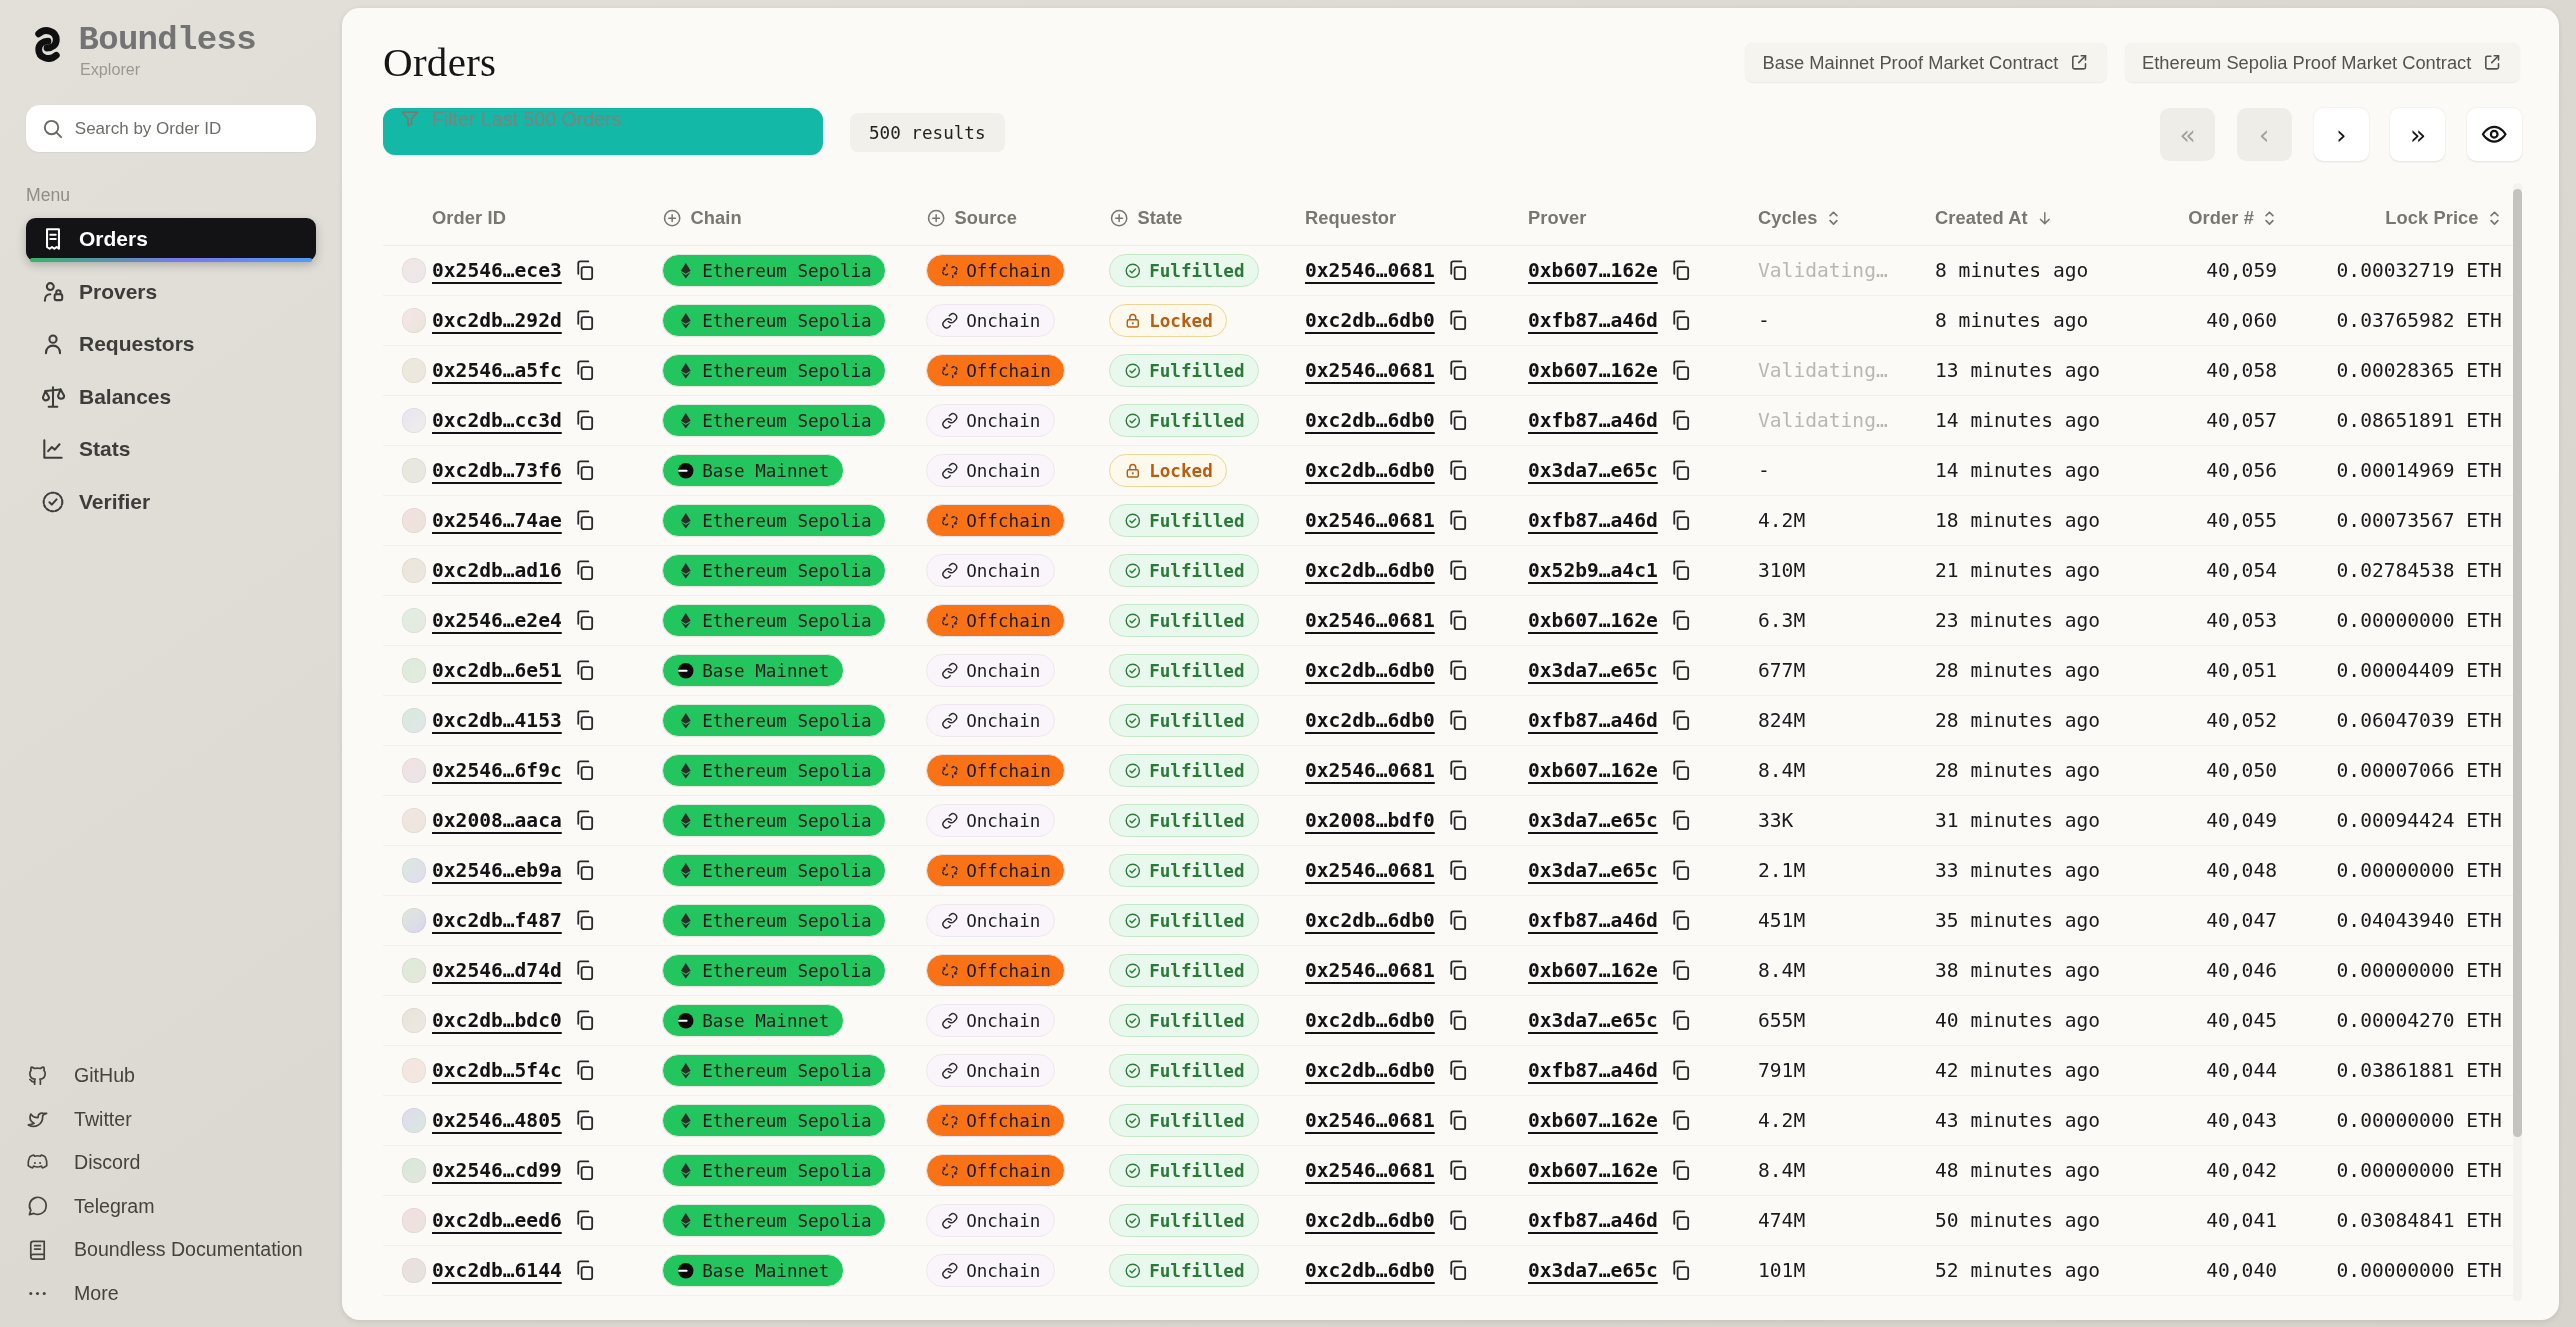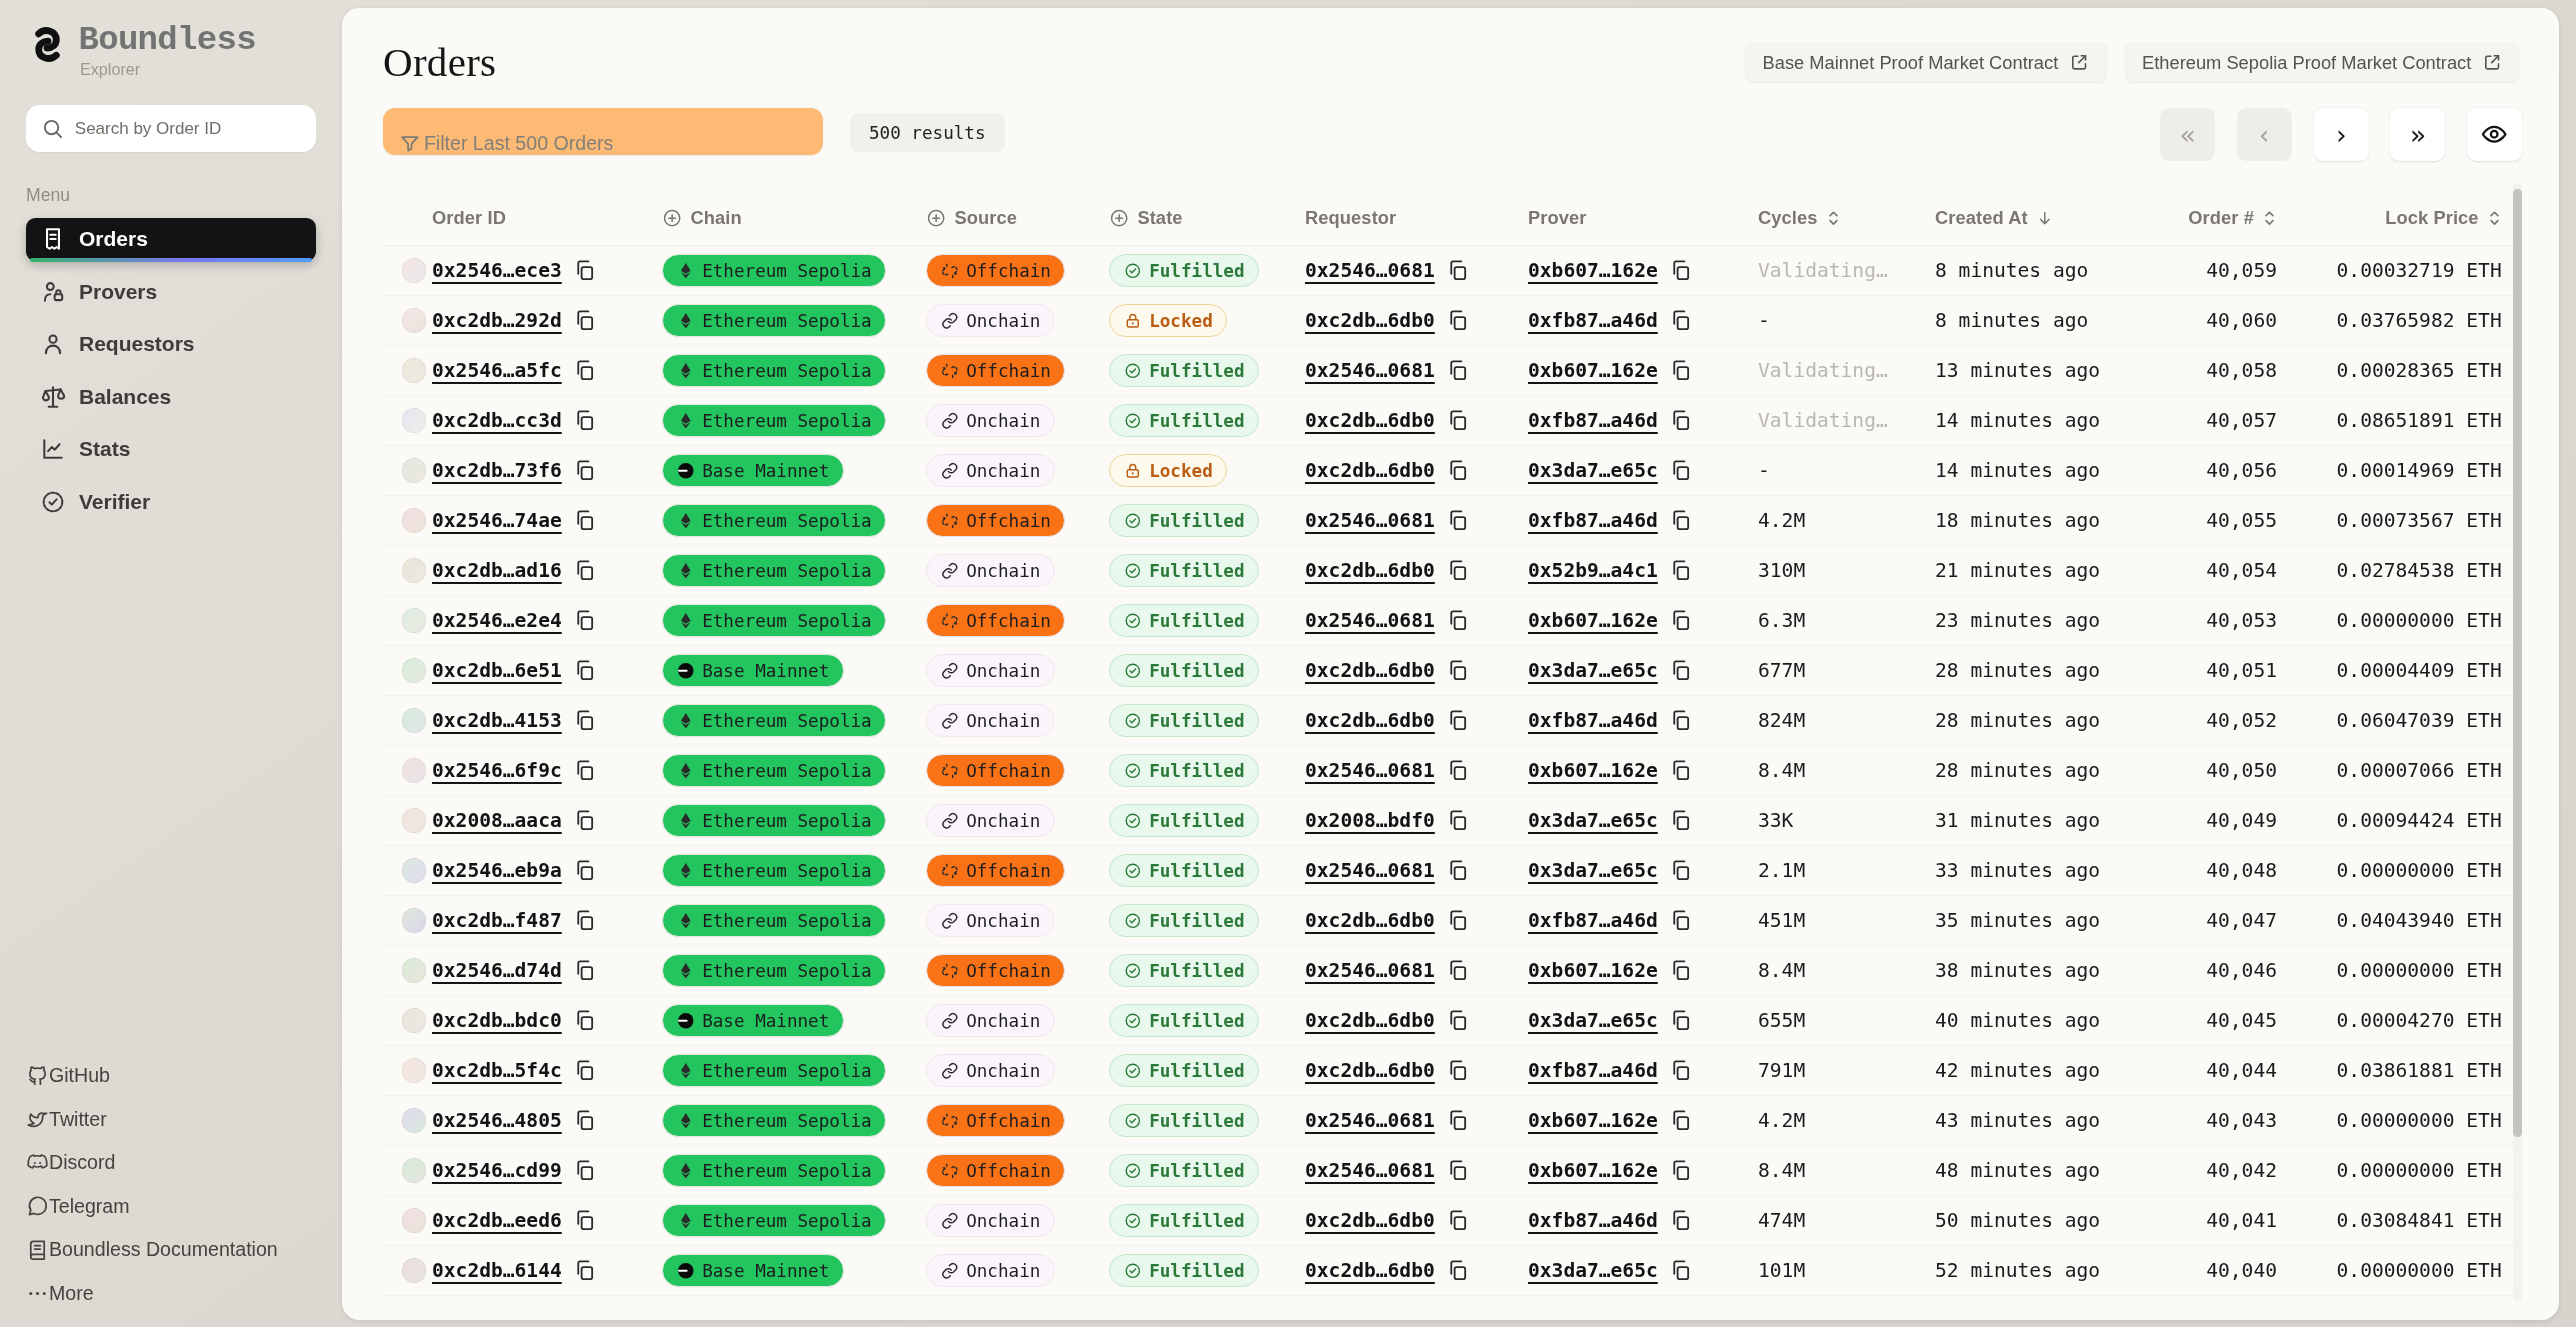--- a/index.html
+++ b/index.html
@@ -23,31 +23,31 @@
   .search-box input { border:none; outline:none; background:transparent; font-family:"Liberation Sans",sans-serif; font-size:17px; color:#3c3a36; width:100%; }
   .search-box input::placeholder { color:#6f6d67; }
   .menu-label { margin-top:32.5px; font-size:17.6px; color:#8f8d85; }
   .menu { margin-top:12.2px; display:flex; flex-direction:column; gap:9.5px; }
   .menu-item { display:flex; align-items:center; gap:13.5px; height:43px; padding:0 13.5px; border-radius:9.5px; color:#3e3c3a; font-size:21px; font-weight:700; cursor:pointer; position:relative; }
   .menu-item .mi { width:26px; height:26px; flex:none; }
   .menu-item.active { background:#131316; color:#fff; box-shadow:0 4.1px 9.5px rgba(20,20,20,.25); }
   .menu-item.active::after { content:""; position:absolute; left:4.1px; right:4.1px; bottom:-1.4px; height:4.1px; border-radius:4.1px;
      background:linear-gradient(90deg,#36b26b,#7b77f0 55%,#4f9cf6); filter:blur(0.3px); }
   .sidebar-footer { position:absolute; left:26px; bottom:17.6px; display:flex; flex-direction:column; gap:9.5px; }
-  .foot-link { display:flex; align-items:center; gap:0; color:#45433e; font-size:19.6px; cursor:pointer; height:34px; }
+  .foot-link { display:flex; align-items:center; gap:25px; color:#45433e; font-size:19.6px; cursor:pointer; height:34px; }
   .foot-link .fi { width:23px; height:23px; flex:none; }
 
   
   .card { position:absolute; left:342px; top:8.1px; width:2217px; bottom:8.1px; background:#fbfaf7; border-radius:17.6px; box-shadow:0 1.4px 5.4px rgba(50,48,40,.10); }
   .page-title { position:absolute; left:41px; top:30px; font-family:"Liberation Serif", serif; font-size:41px; font-weight:500; color:#161616; letter-spacing:0.3px; }
   .contract-btns { position:absolute; right:39px; top:35px; display:flex; gap:17.6px; }
   .contract-btn { height:39px; display:flex; align-items:center; gap:10.8px; padding:0 17.6px; background:#f6f4ef; border-radius:8.1px; font-size:18.3px; color:#55534d; cursor:pointer; box-shadow:0 0.7px 1.4px rgba(40,40,35,.08); }
   .contract-btn svg { width:20.3px; height:20.3px; }
 
-  .filter-box { position:absolute; left:41px; top:100px; width:440px; height:47px; background:#fdba74; border-radius:12.2px; display:flex; align-items:flex-end; gap:3px; padding:0 16.2px; box-shadow:0 0.7px 2px rgba(40,40,35,.07); }
+  .filter-box { position:absolute; left:41px; top:100px; width:440px; height:47px; background:#14b8a6; border-radius:12.2px; display:flex; align-items:flex-start; gap:11px; padding:0 16.2px; box-shadow:0 0.7px 2px rgba(40,40,35,.07); }
   .filter-box svg { width:21.7px; height:21.7px; flex:none; }
   .filter-box input { border:none; outline:none; background:transparent; font-size:19.6px; color:#3c3a36; width:100%; font-family:"Liberation Sans",sans-serif; }
   .filter-box input::placeholder { color:#82807a; }
   .results-chip { position:absolute; left:508px; top:105px; height:39px; padding:0 19px; background:#f2f0ea; border-radius:8.1px; display:flex; align-items:center; font-family:"DejaVu Sans Mono",monospace; font-size:17.6px; color:#23221f; }
 
   .pager { position:absolute; right:37px; top:100px; display:flex; gap:21.7px; }
   .pg-btn { width:55px; height:53px; border-radius:9.5px; display:flex; align-items:center; justify-content:center; font-family:"DejaVu Sans Mono",monospace; font-size:26px; cursor:pointer; }
   .pg-btn.disabled { background:#efede7; color:#a2a099; cursor:default; }
   .pg-btn.enabled { background:#fff; color:#141414; box-shadow:0 0.7px 2px rgba(40,40,35,.12); }
   .pg-btn.eye svg { width:28.4px; height:28.4px; }

